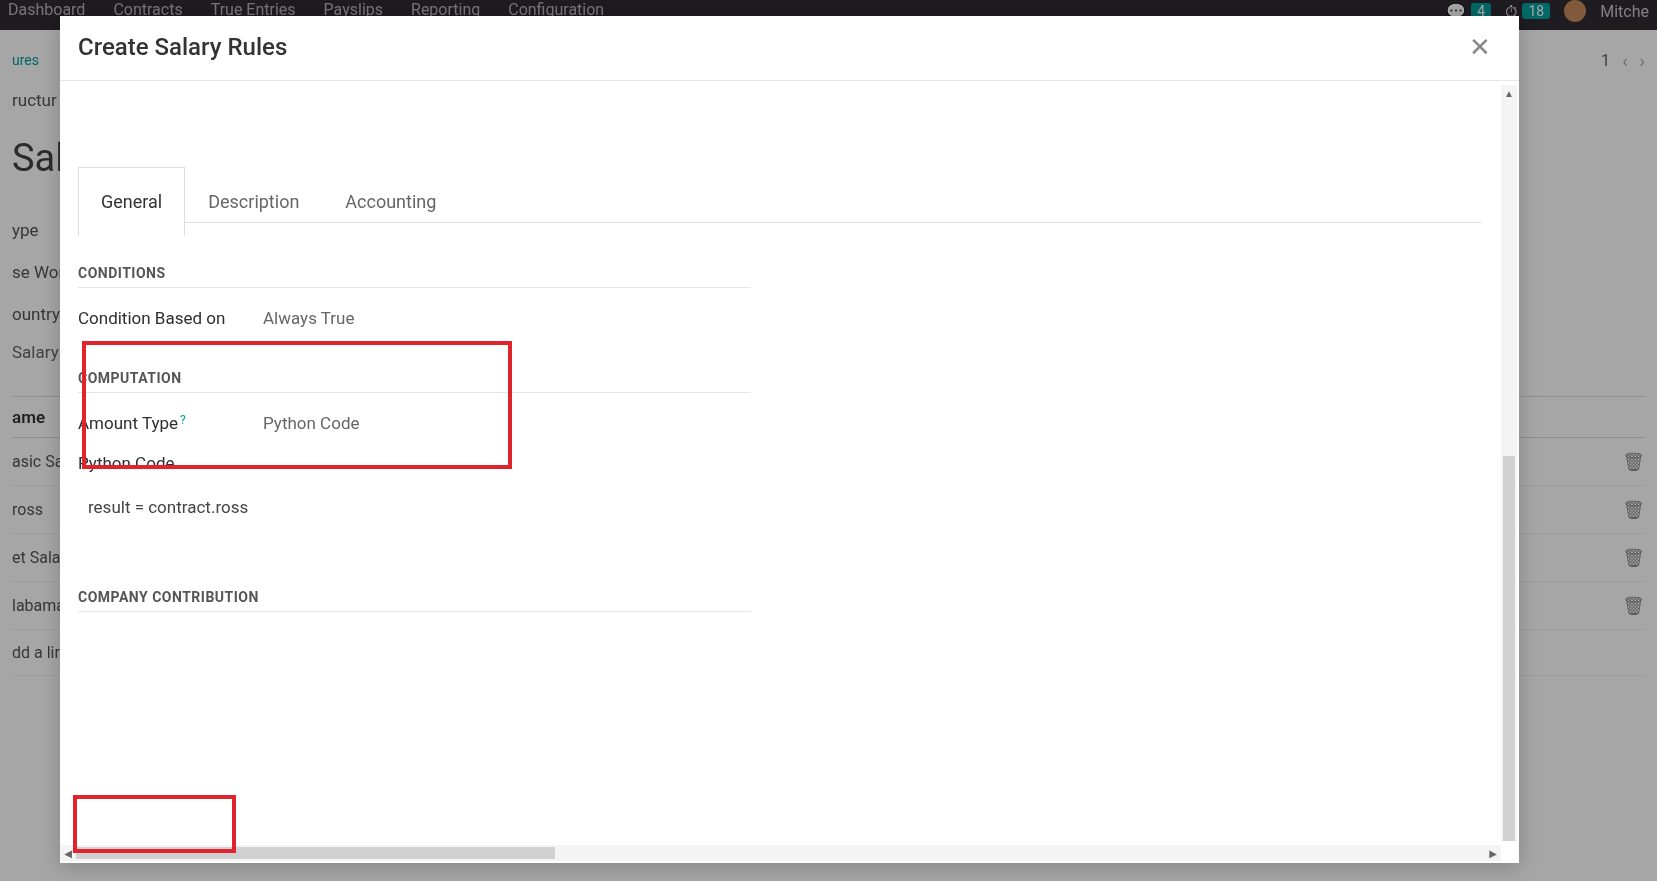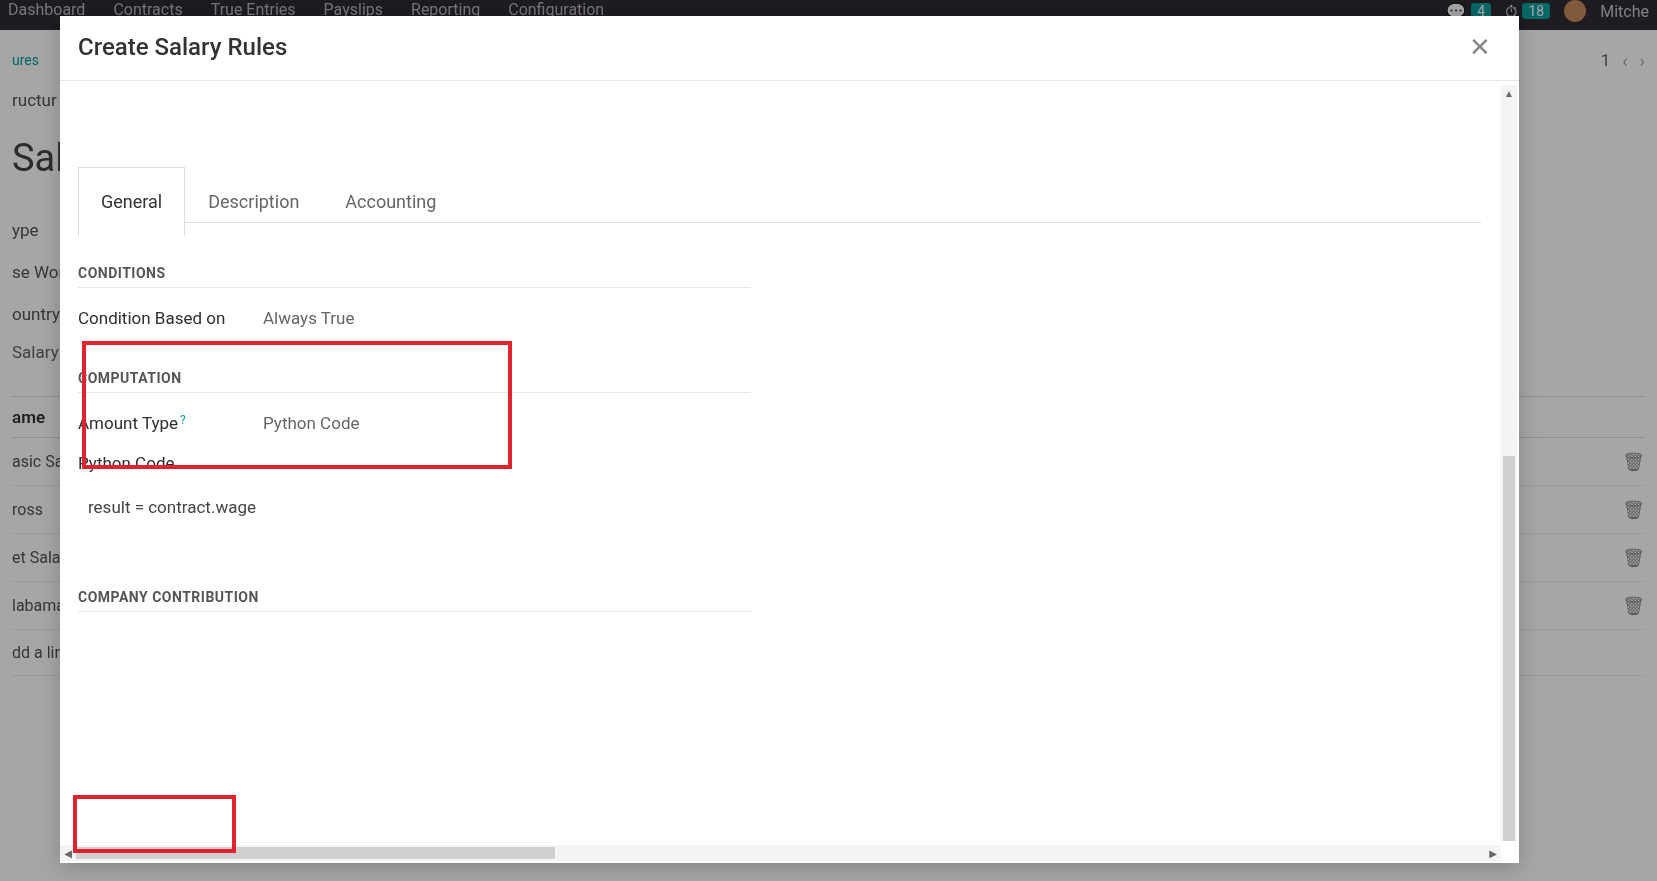--- a/index.html
+++ b/index.html
@@ -256,21 +256,21 @@
       <div class="section-title">COMPUTATION</div>
       <div class="form-row">
         <div class="form-label">
           <span>Amount Type</span><span class="help">?</span>
         </div>
         <div class="form-value">Python Code</div>
       </div>
       <div class="form-row">
         <div class="form-label">Python Code</div>
       </div>
-      <div class="code-line">result = contract.wage</div>
+      <div class="code-line">result = contract.ross</div>
 
       <div class="section-title" style="margin-top:72px">COMPANY CONTRIBUTION</div>
     </div>
 
     <div class="hscrollbar">
       <div class="arrow">◀</div>
       <div class="track">
           <div class="thumb"></div>
         </div>
       <div class="arrow">▶</div>

